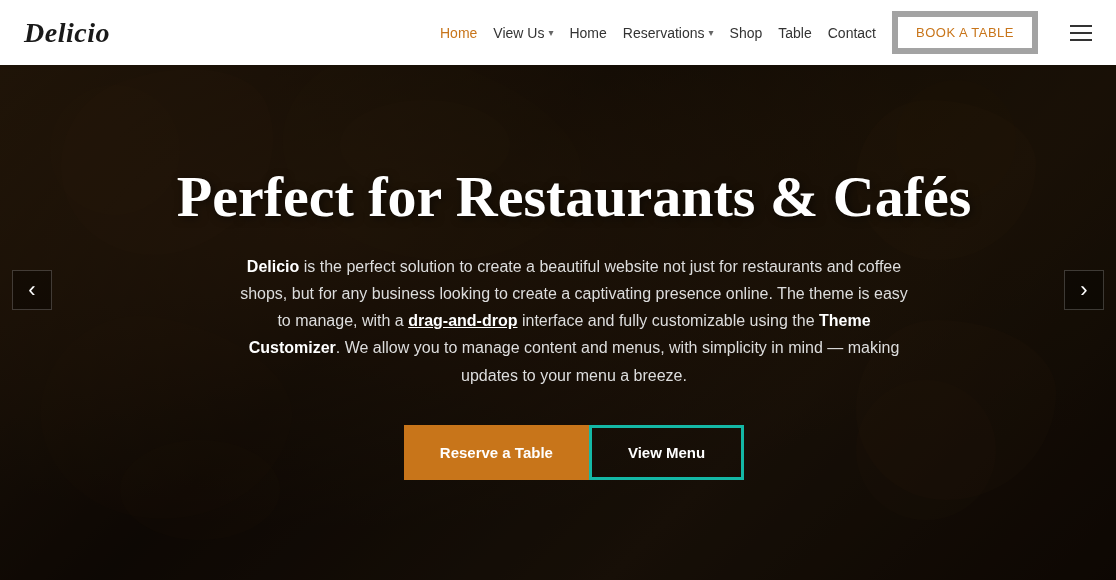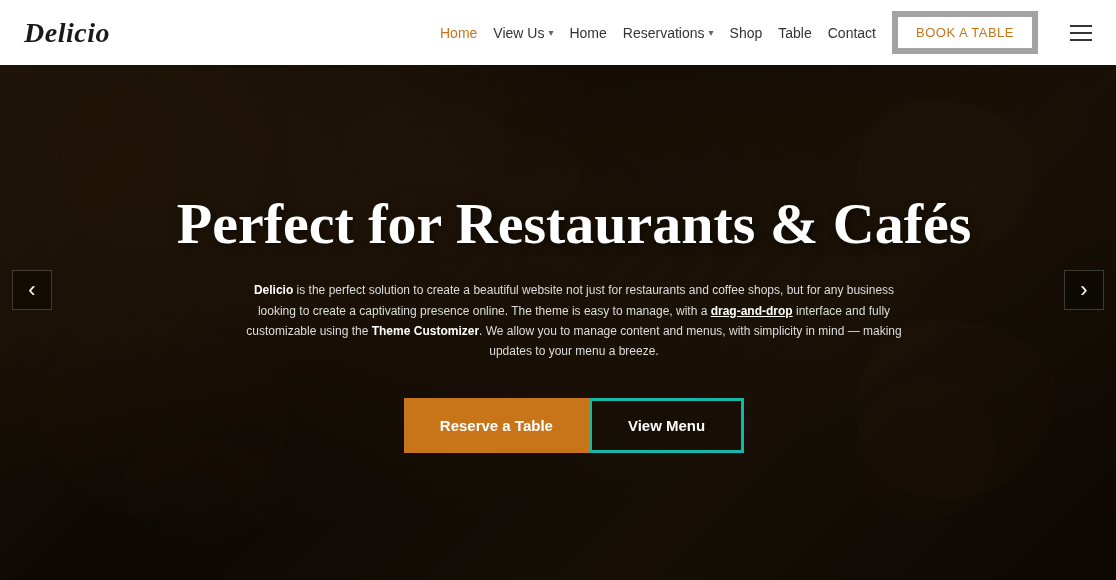--- a/index.html
+++ b/index.html
@@ -108,21 +108,21 @@
     .hero-title {
       font-family: Georgia, 'Times New Roman', serif;
       font-size: 58px;
       font-weight: bold;
       line-height: 1.1;
       margin-bottom: 24px;
       color: #fff;
       text-shadow: 2px 2px 8px rgba(0,0,0,0.5);
     }
     .hero-desc {
-      font-size: 12px;
+      font-size: 16px;
       line-height: 1.7;
       color: #ddd;
       max-width: 680px;
       margin-bottom: 36px;
     }
     .hero-desc strong { color: #fff; font-weight: bold; }
     .hero-buttons {
       display: flex;
     }
     .btn-reserve {

